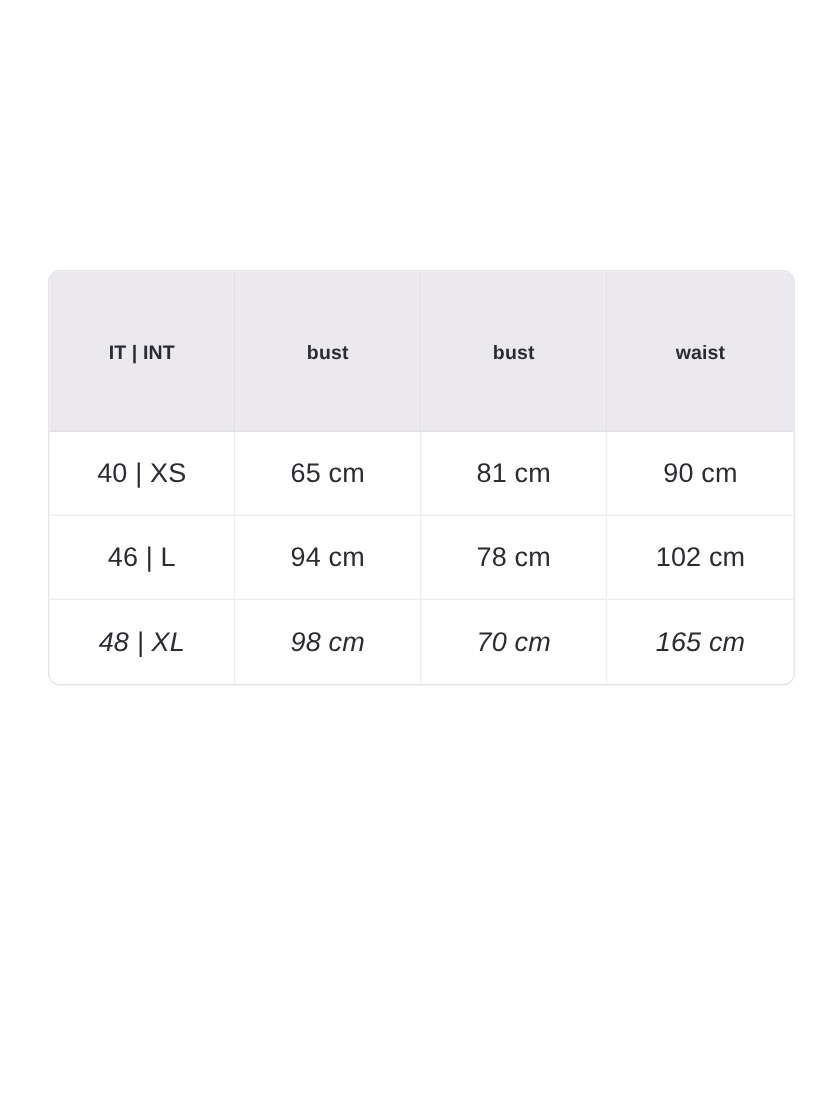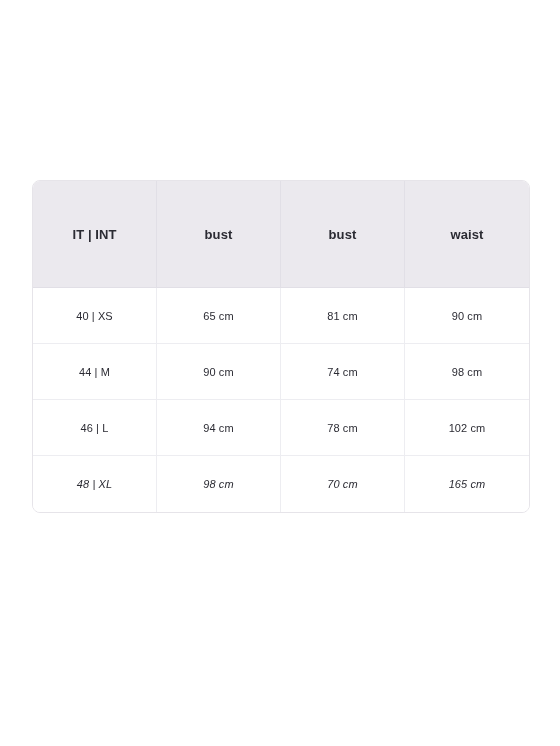--- a/index.html
+++ b/index.html
@@ -66,21 +66,21 @@
   }
   table.size-table thead th.col-size {
     font-weight: 700;
   }
 
   
   table.size-table tbody td {
     height: 56px;
     background: #ffffff;
     color: #2b2b33;
-    font-size: 11px;
+    font-size: 18px;
     font-weight: 400;
     text-align: center;
     vertical-align: middle;
     padding: 0 6px;
     border-right: 1px solid #ededf1;
     border-bottom: 1px solid #ededf1;
     letter-spacing: 0.1px;
     box-sizing: border-box;
   }
   table.size-table tbody td:last-child {
@@ -113,26 +113,20 @@
         </tr>
       </thead>
       <tbody>
         <tr>
           <td>40 | XS</td>
           <td>65 cm</td>
           <td>81 cm</td>
           <td>90 cm</td>
         </tr>
         <tr>
-          <td>44 | M</td>
-          <td>90 cm</td>
-          <td>74 cm</td>
-          <td>98 cm</td>
-        </tr>
-        <tr>
           <td>46 | L</td>
           <td>94 cm</td>
           <td>78 cm</td>
           <td>102 cm</td>
         </tr>
         <tr>
           <td>48 | XL</td>
           <td>98 cm</td>
           <td>70 cm</td>
           <td>165 cm</td>

